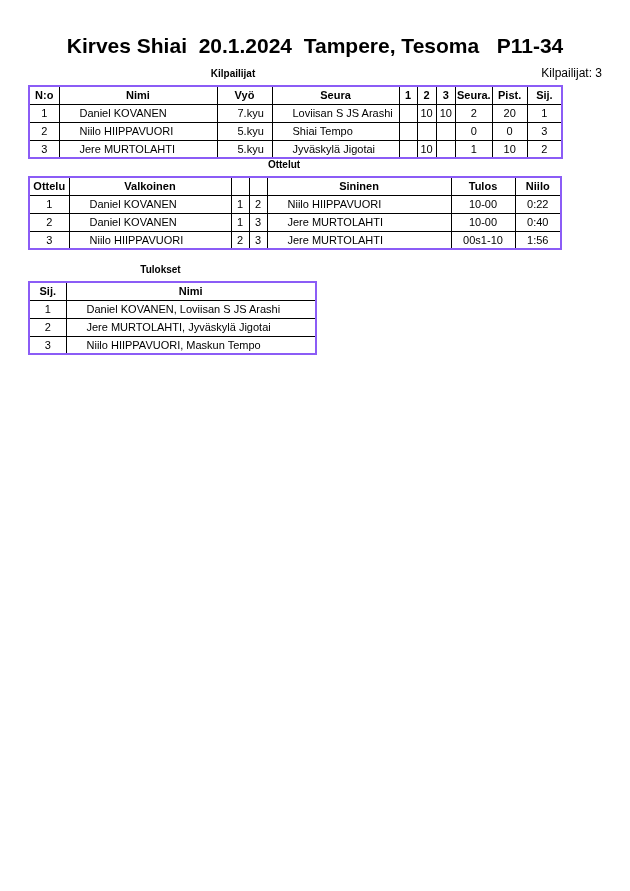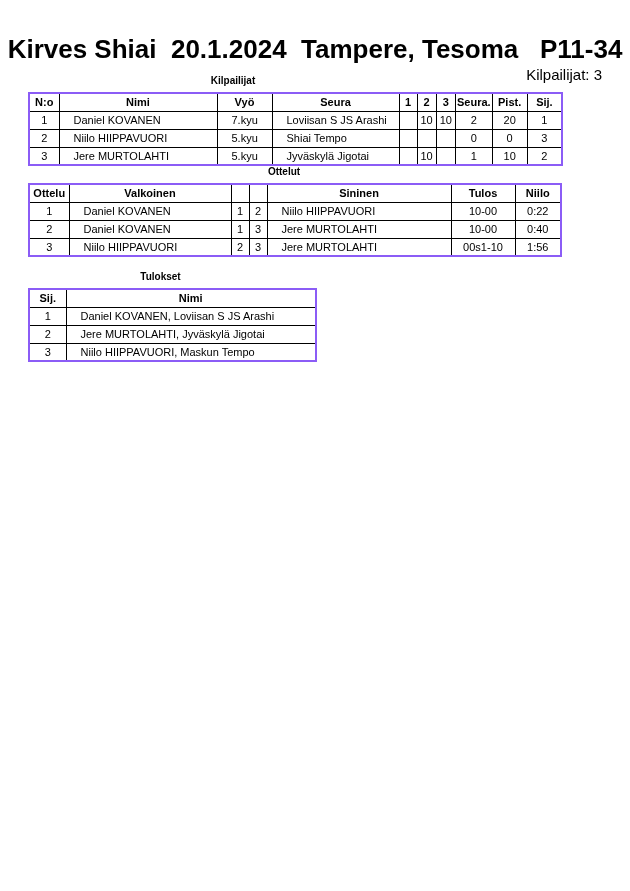--- a/index.html
+++ b/index.html
@@ -6,28 +6,28 @@
   html, body { margin: 0; padding: 0; }
   body {
     width: 630px; height: 891px;
     background: #ffffff; color: #000000;
     font-family: "Liberation Sans", sans-serif;
     position: relative; overflow: hidden;
   }
   .title {
     margin: 34px 0 0 0;
     text-align: center;
-    font-size: 26px;
+    font-size: 21px;
     font-weight: bold;
     white-space: pre;
   }
   .count-label {
     position: absolute;
     top: 66px; right: 28px;
-    font-size: 15px;
+    font-size: 12px;
   }
   .section-heading {
     font-weight: bold;
     font-size: 10px;
     text-align: center;
     margin: 0 0 0 28px;
   }
   .h-competitors { width: 530px; padding-right: 120px; margin-top: 10px; }
   .h-matches     { width: 532px; padding-right: 20px;  margin-top: 0; }
   .h-results     { width: 287px; padding-right: 22px;  margin-top: 14px; }
@@ -41,21 +41,21 @@
     border: 1px solid #000;
     font-size: 11px;
     height: 18px;
     padding: 0 3px;
     overflow: hidden;
     white-space: nowrap;
     vertical-align: middle;
   }
   th { font-weight: bold; text-align: center; padding: 0 1px; }
   td.center { text-align: center; }
-  td.left { text-align: left; padding-left: 14px; }
+  td.left { text-align: left; padding-left: 20px; }
 </style>
 </head>
 <body>
 
 <div class="title">Kirves Shiai  20.1.2024  Tampere, Tesoma   P11-34</div>
 <div class="count-label">Kilpailijat: 3</div>
 
 <div class="section-heading h-competitors">Kilpailijat</div>
 <table>
   <colgroup>

